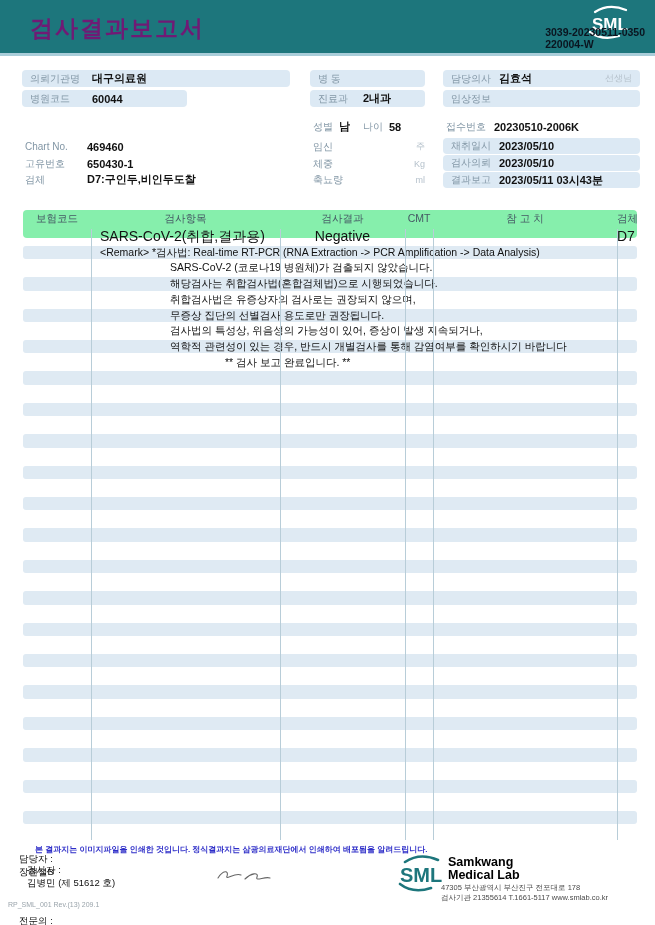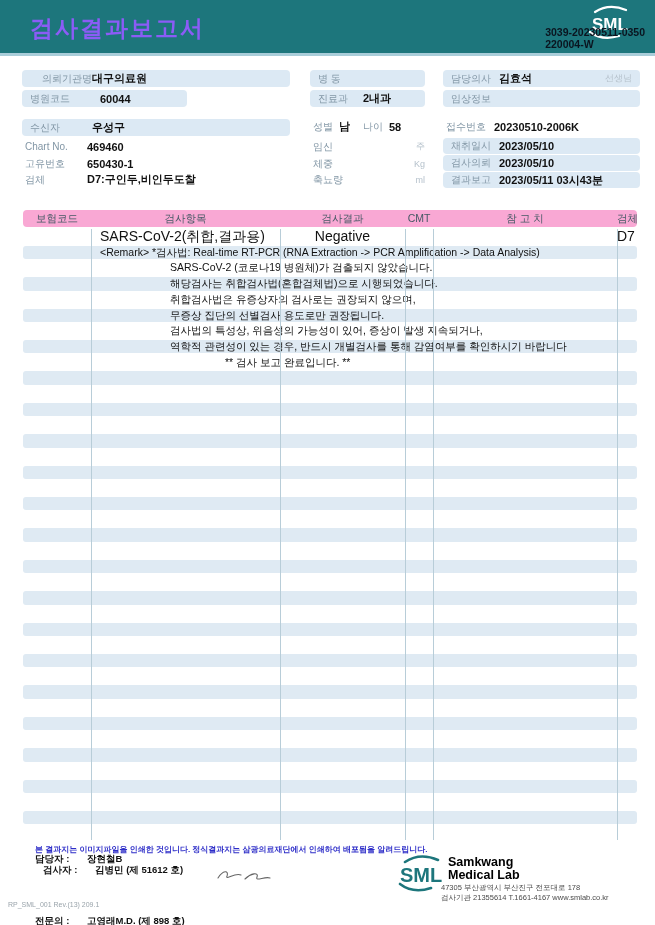--- a/index.html
+++ b/index.html
@@ -2,53 +2,53 @@
 <html><head>
 <meta charset="utf-8">
 <style>
   * { margin:0; padding:0; box-sizing:border-box; }
   body { background:#e8e8e8; font-family:"Liberation Sans", sans-serif; }
   .page { position:relative; width:655px; height:925px; background:#ffffff; overflow:hidden; }
 
   
   .header-band { position:absolute; left:0; top:0; width:655px; height:53px; background:#1d767c; }
   .header-underline { position:absolute; left:0; top:53px; width:655px; height:3px; background:#a9cdd9; }
-  .report-title { position:absolute; left:30px; top:13px; color:#8b5cf6; font-size:23px; font-weight:bold; letter-spacing:2px; }
+  .report-title { position:absolute; left:30px; top:13px; color:#701a75; font-size:23px; font-weight:bold; letter-spacing:2px; }
   .header-logo { position:absolute; right:22px; top:3px; }
   .doc-numbers { position:absolute; right:10px; top:26px; color:#0a141f; font-size:10.5px; font-weight:bold; line-height:12px; text-align:left; }
 
   
   .fbar, .fplain { position:absolute; display:flex; align-items:center; font-size:11px; }
   .fbar { height:17px; background:#dce9f4; border-radius:4px; padding:0 8px; }
   .fplain { height:15px; padding:0 3px; }
   .flabel { color:#8296a5; font-size:10px; flex:none; }
   .fvalue { color:#111111; font-weight:bold; font-size:11px; white-space:nowrap; }
   .funit { margin-left:auto; color:#b6c2cc; font-size:9px; }
   .fsuffix { margin-left:auto; color:#b6c2cc; font-size:9px; }
   .lw62 { width:62px; } .lw45 { width:45px; } .lw48 { width:48px; }
   .lw26 { width:26px; } .vw24 { width:24px; }
 
   
   .tbl { position:absolute; left:23px; top:210px; width:614px; height:632px; }
-  .thead { position:absolute; left:0; top:0; width:614px; height:17px; background:#f9a8d4; border-radius:4px; }
+  .thead { position:absolute; left:0; top:0; width:614px; height:28px; background:#86efac; border-radius:4px; }
   .th { position:absolute; top:0; height:17px; line-height:17px; text-align:center; color:#455864; font-size:10.5px; white-space:nowrap; }
   .th0 { left:0; width:68px; } .th1 { left:68px; width:189px; } .th2 { left:257px; width:125px; }
   .th3 { left:382px; width:28px; } .th4 { left:410px; width:184px; } .th5 { left:594px; width:20px; }
   .trow { position:absolute; left:0; width:614px; height:15.7px; }
   .stripe { position:absolute; left:0; top:1px; width:614px; height:13.5px; background:#dfeaf3; border-radius:3px; }
   .vline { position:absolute; top:19px; width:1px; height:611px; background:#b8cdd8; }
   .cell { position:absolute; top:0; height:15.7px; line-height:15.7px; color:#111111; font-size:14px; white-space:nowrap; }
   .cell-item { left:77px; }
   .cell-result { left:257px; width:125px; text-align:center; }
   .cell-specimen { left:594px; width:22px; }
   .remark { position:absolute; top:0; height:15.7px; line-height:15.7px; color:#111111; font-size:10.5px; white-space:nowrap; }
 
   
   .notice { position:absolute; left:35px; top:844px; color:#2d2dc8; font-size:8px; font-weight:bold; white-space:nowrap; }
-  .signer { position:absolute; left:35px; display:flex; font-size:9.5px; font-weight:bold; color:#111111; }
+  .signer { position:absolute; left:19px; display:flex; font-size:9.5px; font-weight:normal; color:#111111;flex-direction:column; }
   .signer .slabel { width:52px; }
   .sig-scribble { position:absolute; left:215px; top:866px; }
   .form-code { position:absolute; left:8px; top:901px; font-size:7px; color:#9aa4ab; }
   .lab-logo { position:absolute; left:392px; top:852px; }
   .lab-name { position:absolute; left:448px; top:856px; color:#000000; font-weight:bold; font-size:12.5px; line-height:13px; }
   .lab-addr { position:absolute; left:441px; top:883px; font-size:7.5px; color:#4a4a4a; line-height:9.5px; white-space:nowrap; }
 </style>
 </head>
 <body>
 
@@ -62,31 +62,27 @@
       <path d="M12 9 Q 26 0 43 7" fill="none" stroke="#ffffff" stroke-width="2.2" stroke-linecap="round"></path>
       <text x="9" y="27" font-size="17" font-weight="bold" fill="#ffffff" font-family="Liberation Sans, sans-serif">SML</text>
       <path d="M7 29 Q 19 38 36 33" fill="none" stroke="#ffffff" stroke-width="2.2" stroke-linecap="round"></path>
     </svg>
   </div>
   <div class="doc-numbers">
     <div>3039-20230511-0350</div>
     <div>220004-W</div>
   </div>
 
-  <div class="fbar" style="left:22px; top:70px; width:268px;text-align:right;">
+  <div class="fbar" style="left:22px; top:70px; width:268px;">
     <span class="flabel lw62">의뢰기관명</span>
     <span class="fvalue">대구의료원</span>
   </div>
-  <div class="fbar" style="left:22px; top:90px; width:165px;gap:8px;">
+  <div class="fbar" style="left:22px; top:90px; width:165px;">
     <span class="flabel lw62">병원코드</span>
     <span class="fvalue">60044</span>
-  </div>
-  <div class="fbar" style="left:22px; top:119px; width:268px;">
-    <span class="flabel lw62">수신자</span>
-    <span class="fvalue">우성구</span>
   </div>
   <div class="fplain" style="left:22px; top:139px; width:268px;">
     <span class="flabel lw62">Chart No.</span>
     <span class="fvalue">469460</span>
   </div>
   <div class="fplain" style="left:22px; top:156px; width:268px;">
     <span class="flabel lw62">고유번호</span>
     <span class="fvalue">650430-1</span>
   </div>
   <div class="fplain" style="left:22px; top:172px; width:268px;">
@@ -283,16 +279,16 @@
       <text x="8" y="30" font-size="20" font-weight="bold" fill="#1d767c" font-family="Liberation Sans, sans-serif">SML</text>
       <path d="M8 32 Q 21 42 39 36" fill="none" stroke="#1d767c" stroke-width="2.6" stroke-linecap="round"></path>
     </svg>
   </div>
   <div class="lab-name">
     <div>Samkwang</div>
     <div>Medical Lab</div>
   </div>
   <div class="lab-addr">
     <div>47305 부산광역시 부산진구 전포대로 178</div>
-    <div>검사기관 21355614 T.1661-4167 www.smlab.co.kr</div>
+    <div>검사기관 21355614 T.1661-5117 www.smlab.co.kr</div>
   </div>
 
 </div>
 
 </body></html>

